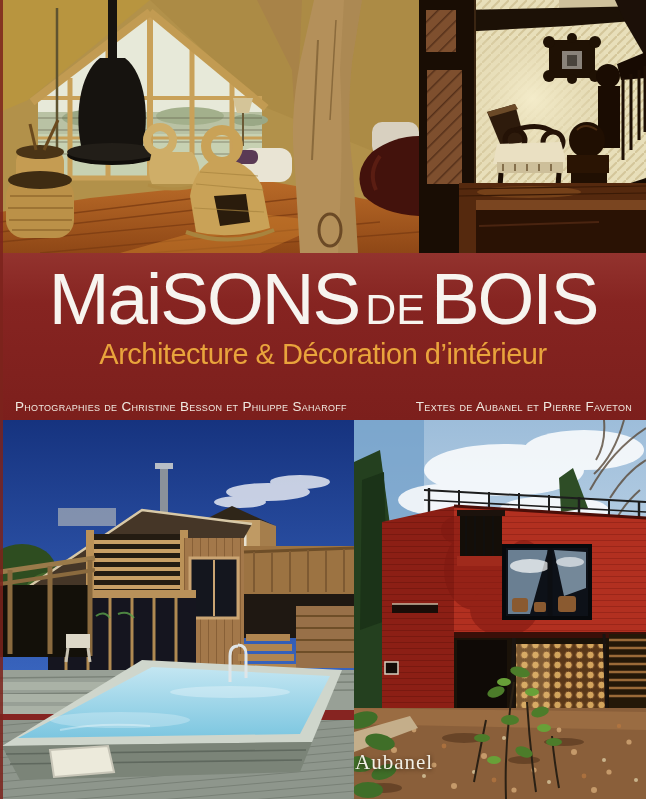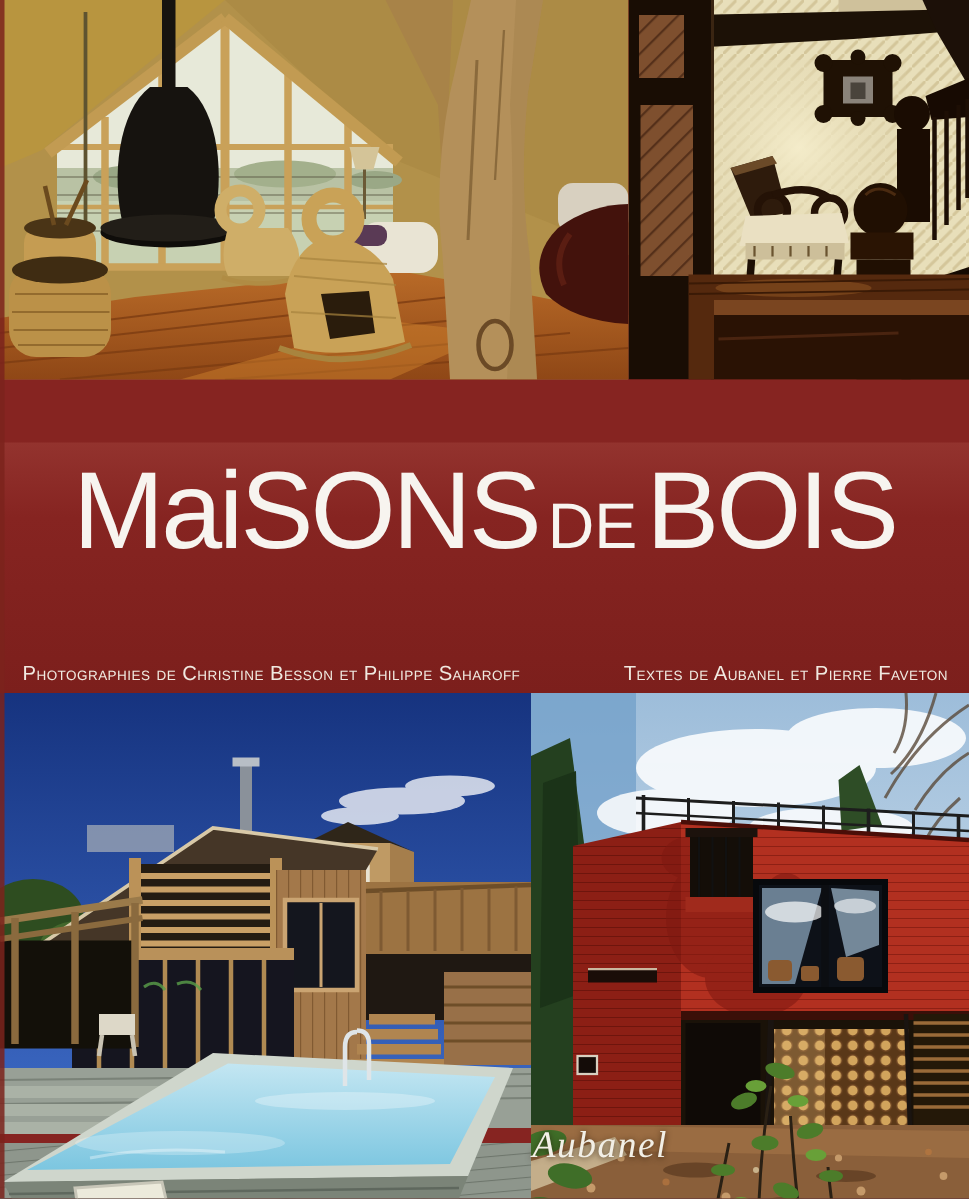--- a/index.html
+++ b/index.html
@@ -6,21 +6,21 @@
   .cover{
     position:relative;width:646px;height:799px;overflow:hidden;
     background:var(--band,#862421);
     font-family:"Liberation Sans",sans-serif;
   }
   .row{display:flex;}
   .photo{display:block;flex:0 0 auto;}
   
   .band{
     width:646px;height:167px;background:linear-gradient(180deg,#93332e 0%,var(--band,#862421) 30%,#7c1f1c 100%);
-    display:flex;flex-direction:column;align-items:center;box-sizing:border-box;padding-top:11px;margin-top:42px;
+    display:flex;flex-direction:column;align-items:center;box-sizing:border-box;padding-top:11px;
   }
   .title-line{
     color:var(--title,#f7f4ef);
     font-size:73px;line-height:.95;letter-spacing:-2px;font-weight:normal;
     white-space:nowrap;
   }
   .title-de{
     font-size:43px;text-transform:uppercase;letter-spacing:0;
     padding:0 6px;
   }
@@ -32,24 +32,23 @@
     margin-top:auto;width:100%;box-sizing:border-box;
     display:flex;justify-content:space-between;align-items:flex-end;
     padding:0 14px 6px 15px;
     color:var(--credits,#f0e9e0);
     font-size:13.5px;font-variant:small-caps;letter-spacing:.3px;white-space:nowrap;
   }
   
   .publisher{
     position:absolute;left:355px;top:750px;
     font-family:"Liberation Serif",serif;
-    font-size:25px;letter-spacing:1px;
+    font-size:21px;letter-spacing:1px;
     color:var(--publisher,#f2efe6);
     text-shadow:0 1px 4px rgba(40,25,10,.8);
-    font-style:italic;
   }
   
   .edge-left{position:absolute;left:0;top:0;bottom:0;width:3px;background:#7b231c;opacity:.85;}
 </style>
 </head>
 <body>
 
 <div class="cover">
 
   <div class="row">
@@ -264,20 +263,21 @@
           </g>
         <line x1="60" y1="226" x2="180" y2="222" stroke="#4a2410" stroke-width="2"></line>
       </g>
     </svg>
   </div>
 
   <div class="band">
     <div class="title-line">
       <span>MaiSONS</span><span class="title-de">de</span><span>BOIS</span>
     </div>
+    <div class="subtitle">Architecture &amp; Décoration d’intérieur</div>
     <div class="credits">
       <span>Photographies de Christine Besson et Philippe Saharoff</span>
       <span>Textes de Aubanel et Pierre Faveton</span>
     </div>
   </div>
 
   <div class="row">
 
     <svg class="photo" width="354" height="379" viewBox="0 0 354 379" role="img" aria-label="Modern cedar house with slanted roof, octagonal tower and long turquoise swimming pool set in a grey timber deck under deep blue sky">
       <defs>

